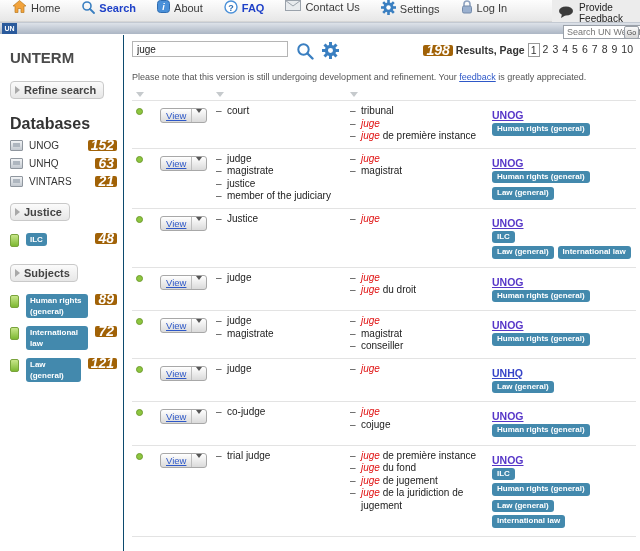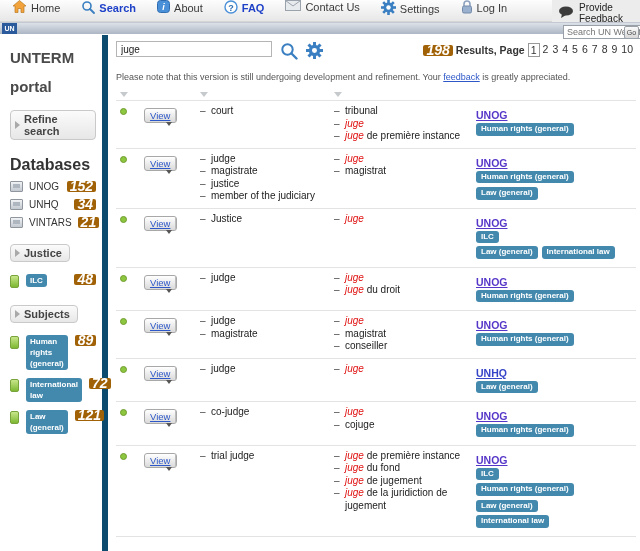--- a/index.html
+++ b/index.html
@@ -27,21 +27,21 @@
     background:linear-gradient(#dde2e9,#acb6c4); border-top:1px solid #c3c9d2; }
   .unlogo { position:absolute; top:23px; left:2px; width:15px; height:11px; background:#2a5a9c;
     color:#fff; font-size:7px; font-weight:bold; text-align:center; line-height:11px; }
   .unsearch-input { position:absolute; top:25px; left:531px; width:90px; height:14px;
     border:1px solid #9aa0a8; font-size:9px; padding:0 3px; color:#666; font-family:"Liberation Sans",sans-serif;margin-left:32px; }
   .go-btn { position:absolute; top:26px; left:624px; width:15px; height:13px; font-size:7px; color:#444;
     background:linear-gradient(#fafafa,#d8d8d8); border:1px solid #9aa0a8; border-radius:2px;
     text-align:center; line-height:11px; cursor:pointer; }
   
   .layout { position:absolute; top:35px; left:0; width:640px; height:516px; display:flex; }
-  .sidebar { width:108px; flex:none; border-right:6px solid #0c4a6e; padding:8px 6px 0 10px; }
+  .sidebar { width:124px; flex:none; border-right:1px solid #0c4a6e; padding:8px 6px 0 10px; }
   .main { flex:1; padding:6px 4px 0 8px; }
   
   .side-title { font-size:15px; font-weight:bold; color:#4a4a4a; line-height:29px; }
   .side-btn { display:inline-flex; align-items:center; gap:4px; border:1px solid #c9c9c9; border-radius:4px;
     background:linear-gradient(#fbfbfb,#e7e7e7); font-size:11px; font-weight:bold; color:#444;
     padding:2px 7px 2px 4px; margin:9px 0 4px; cursor:pointer; }
   .tri-right { width:0; height:0; border-top:4px solid transparent; border-bottom:4px solid transparent; border-left:5px solid #a9a9a9; }
   .side-heading { font-size:16px; font-weight:bold; color:#333; margin:12px 0 4px; }
   .db-row { display:flex; align-items:center; gap:6px; margin:7px 0; font-size:10px; color:#333; cursor:pointer; }
   .pc-icon { width:13px; height:11px; flex:none; border:1px solid #8f969e;
@@ -67,22 +67,22 @@
   .account-line { font-size:10.5px; color:#333; text-align:right; margin-top:5px; padding-right:2px; }
   a.link { color:#2e58c8; text-decoration:underline; cursor:pointer; }
   
   .grid-cols { display:grid; grid-template-columns:28px 56px 134px 142px 1fr; }
   .sort-row { margin-top:10px; padding-bottom:3px; }
   .sort-arrow { width:0; height:0; border-left:4px solid transparent; border-right:4px solid transparent;
     border-top:5px solid #c6cacd; cursor:pointer; }
   .row { border-top:1px solid #e3e3e3; padding:4px 0 5px; }
   .row:last-child { border-bottom:1px solid #e3e3e3; }
   .dot { width:7px; height:7px; border-radius:50%; background:#8dc63f; border:1px solid #6f9c2f; margin:3px 0 0 4px; }
-  .view-btn { display:inline-flex; align-items:flex-end; height:15px; border:1px solid #a8a8a8; border-radius:3px;
-    background:linear-gradient(#ffffff,#dadada); font-size:9.5px; cursor:pointer;flex-direction:column; }
+  .view-btn { display:inline-flex; align-items:flex-start; height:15px; border:1px solid #a8a8a8; border-radius:3px;
+    background:linear-gradient(#ffffff,#dadada); font-size:9.5px; cursor:pointer; }
   .view-label { color:#2e58c8; text-decoration:underline; padding:0 5px; border-right:1px solid #bdbdbd; line-height:13px; }
   .view-caret { width:0; height:0; border-left:3.5px solid transparent; border-right:3.5px solid transparent;
     border-top:4px solid #555; margin:0 4px; }
   .term-line { display:flex; font-size:10px; color:#222; line-height:12.5px; }
   .term-line .dash { width:11px; flex:none; color:#444; }
   .term-text { padding-right:6px; }
   .hl { color:#e01111; font-style:italic; }
   .db-link { font-size:10.5px; font-weight:bold; text-decoration:underline; cursor:pointer; display:inline-block; margin-bottom:2px; }
   .tag-line { display:flex; flex-wrap:wrap; gap:4px; margin-bottom:3px; }
   .tag { background:#4389ad; color:#fff; font-size:8px; font-weight:bold; border-radius:3px;
@@ -159,37 +159,36 @@
 <div class="unbar"></div>
 <div class="unlogo">UN</div>
 <input class="unsearch-input" placeholder="Search UN Website" style="">
 <div class="go-btn">Go</div>
 
 <div class="layout">
 
   <aside class="sidebar">
     <div class="side-title">
       <div>UNTERM</div>
-      <div>portal</div>
     </div>
     <div class="side-btn">
       <span class="tri-right"></span>
       <span>Refine search</span>
     </div>
     <div class="side-heading">Databases</div>
     <div id="db-list">
         <div class="db-row">
           <span class="pc-icon"></span>
           <span>UNOG</span>
           <span class="count-badge">152</span>
         </div>
         <div class="db-row">
           <span class="pc-icon"></span>
           <span>UNHQ</span>
-          <span class="count-badge">34</span>
+          <span class="count-badge">63</span>
         </div>
         <div class="db-row">
           <span class="pc-icon"></span>
           <span>VINTARS</span>
           <span class="count-badge">21</span>
         </div>
       </div>
 
     <div class="side-btn">
       <span class="tri-right"></span>

